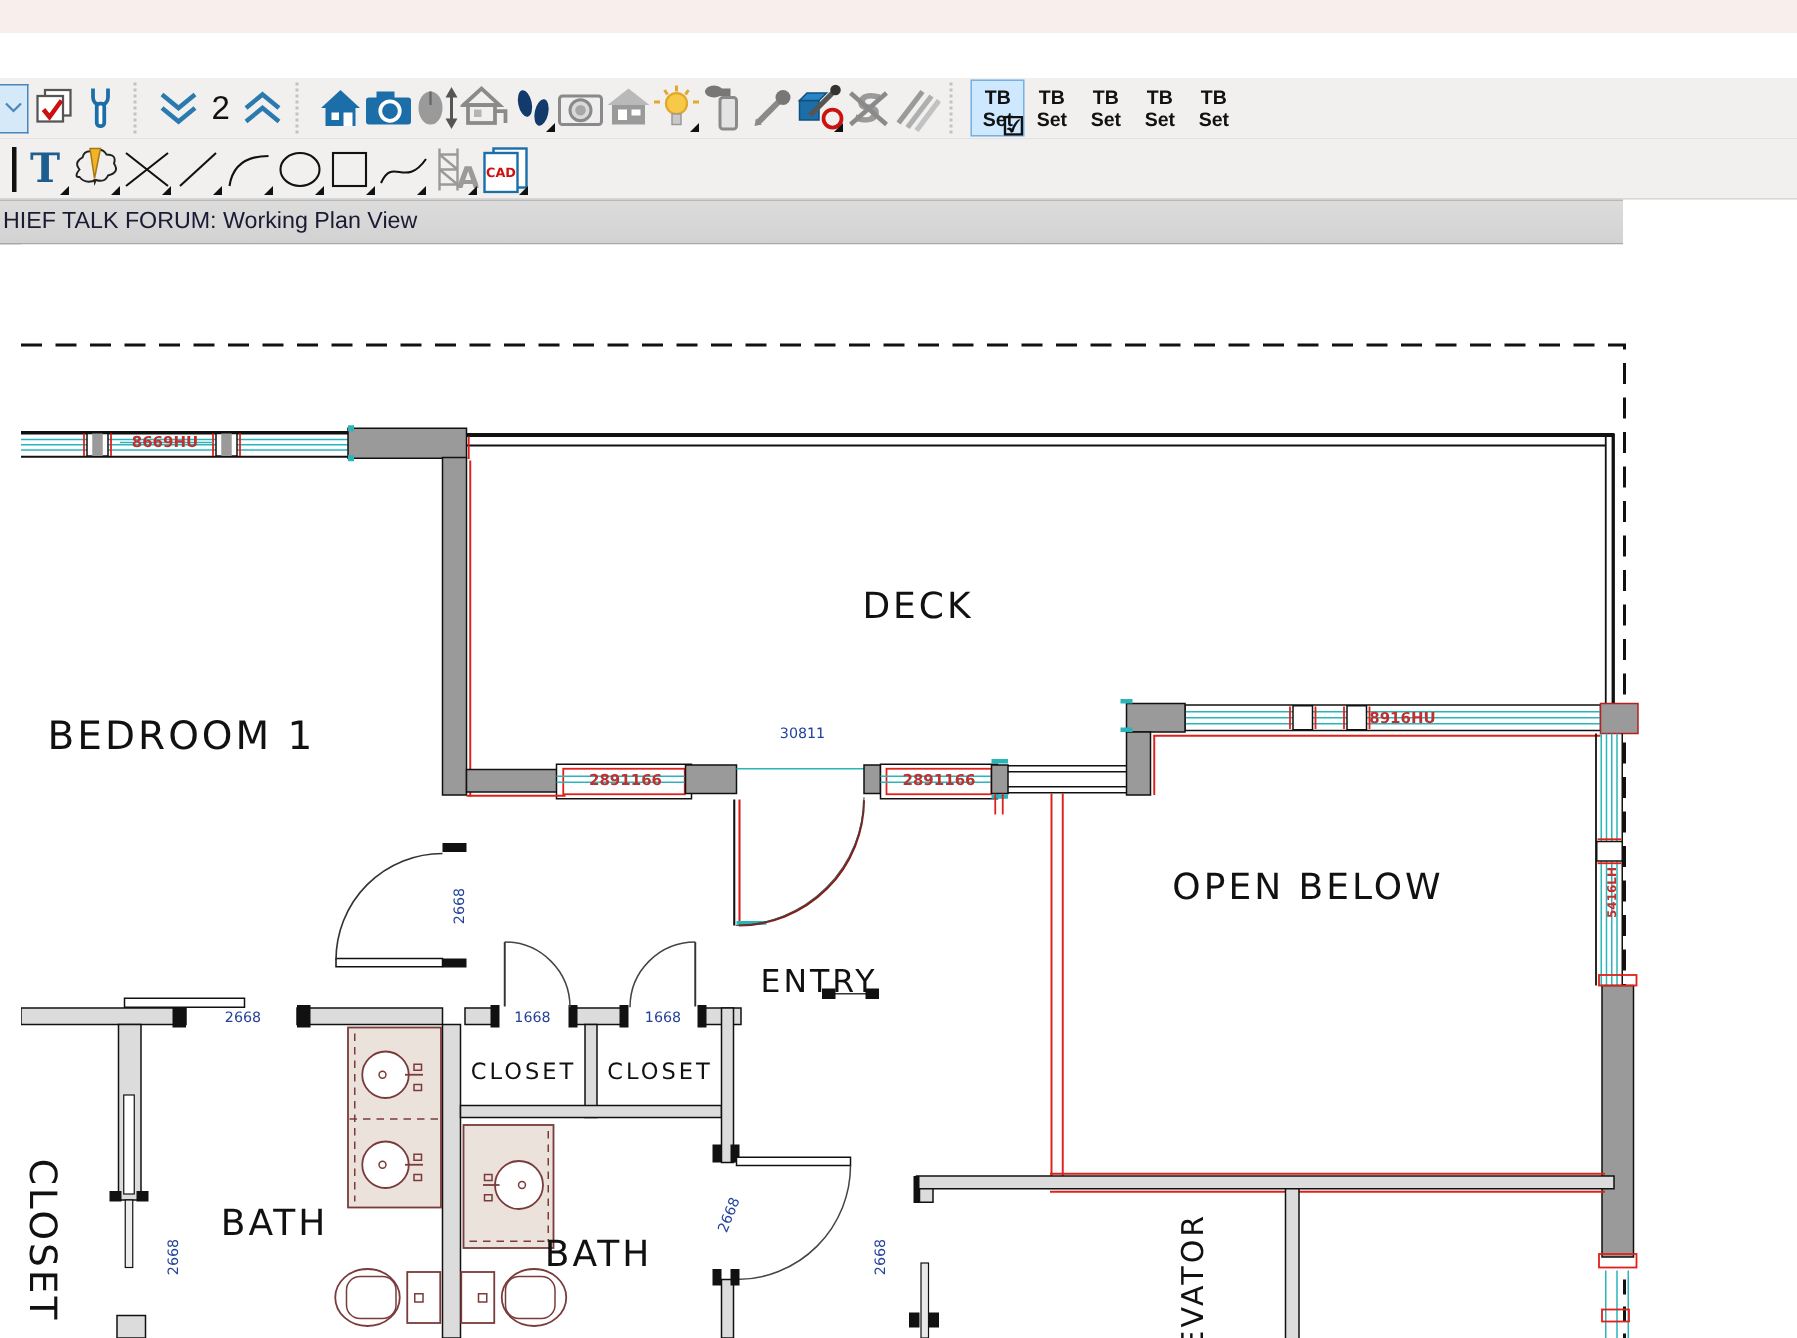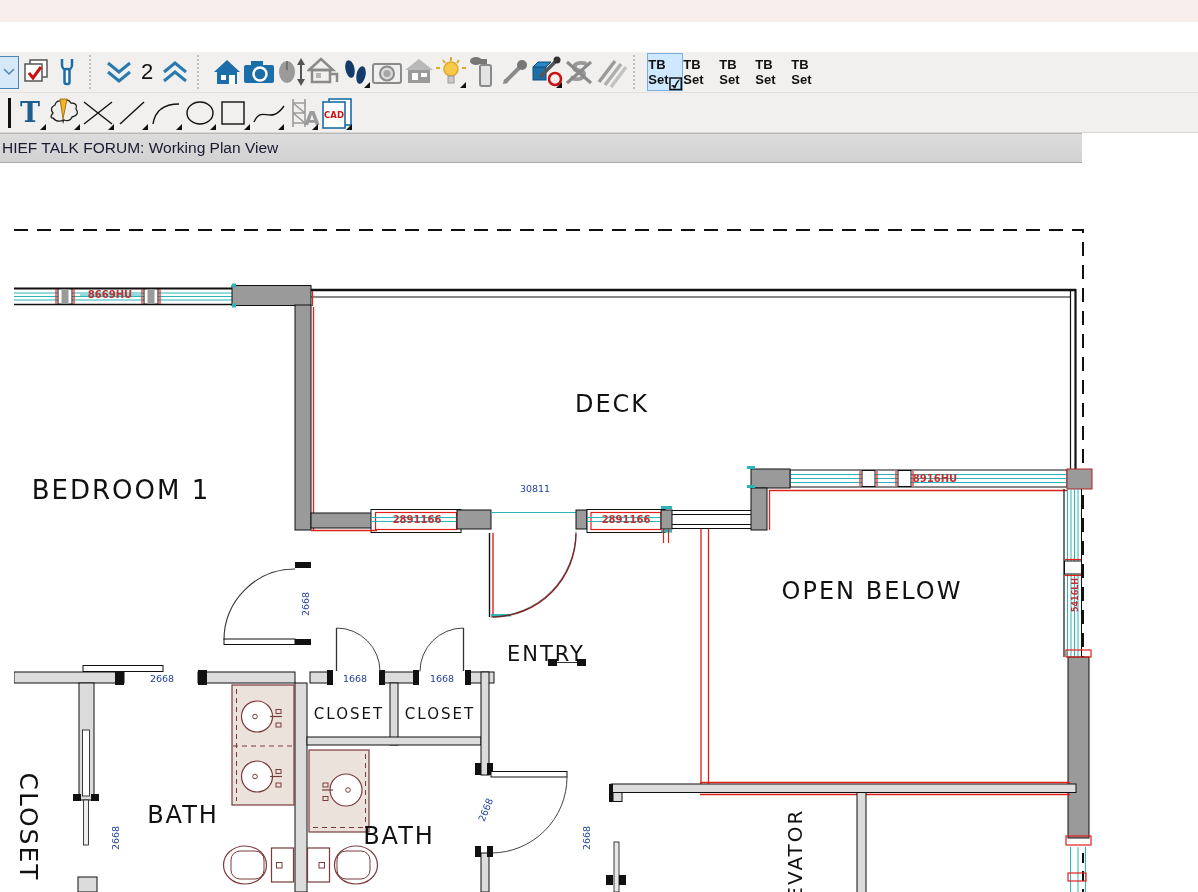--- a/index.html
+++ b/index.html
@@ -14,21 +14,21 @@
     background:linear-gradient(#dcdcdc,#d2d2d2);border-top:1px solid #b9b9b9;border-bottom:1px solid #a8a8a8;
     display:flex;align-items:center;color:#1a1a33;font-size:15.5px;padding-left:2px;}
   .icn{width:32px;height:36px;display:flex;align-items:center;justify-content:center;position:relative;flex:0 0 auto;}
   .icn2{width:34px;height:38px;}
   .fly::after{content:"";position:absolute;right:1px;bottom:2px;width:0;height:0;
     border-left:6px solid transparent;border-bottom:6px solid #111;}
   .sep{width:8px;height:34px;border-left:2px dotted #c2c1c0;margin:0 4px 0 6px;flex:0 0 auto;}
   .lvl{font-size:22px;color:#111;margin:0 6px;flex:0 0 auto;}
   .ddpart{width:18px;height:31px;background:#d6e9f8;border:1px solid #4a86b8;border-left:none;
     display:flex;align-items:center;justify-content:center;flex:0 0 auto;}
-  .tbset{width:36px;height:38px;display:flex;flex-direction:column;justify-content:center;
+  .tbset{width:36px;height:38px;display:flex;flex-direction:column;align-items:center;justify-content:center;
     font-size:13px;font-weight:bold;color:#111;line-height:15px;position:relative;flex:0 0 auto;box-sizing:border-box;}
   .tbset.sel{background:#cde8ff;border:1px solid #7ab0e0;}
   .tbset .chk{position:absolute;right:-1px;bottom:-2px;font-size:17px;color:#111;}
   .planwrap{position:absolute;left:0;top:163px;width:1198px;height:729px;background:#fff;margin-left:14px;}
   svg text{font-family:"DejaVu Sans", sans-serif;}
   .room{fill:#111;letter-spacing:2px;}
   .ann{fill:#23439b;}
   .opn{fill:#c03030;font-weight:bold;}
 </style>
 </head>

